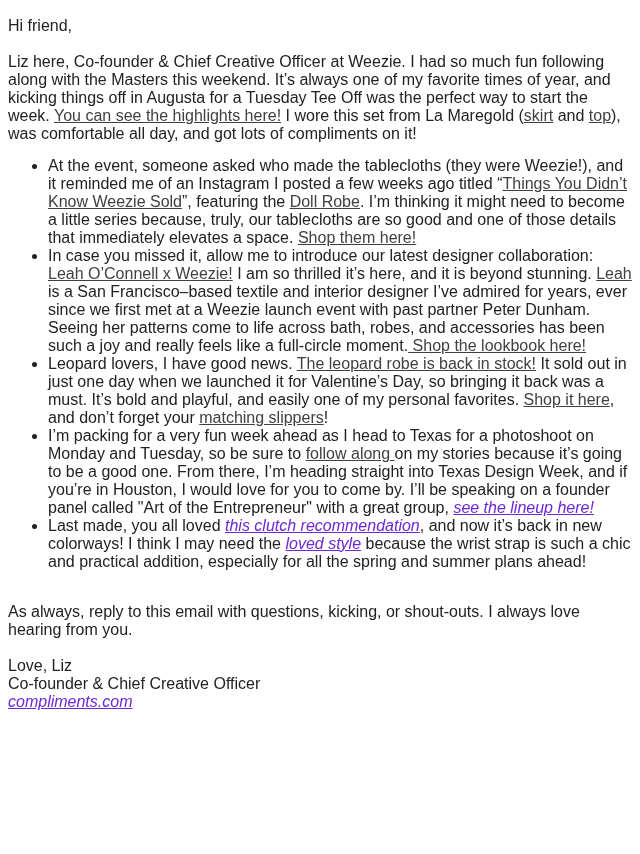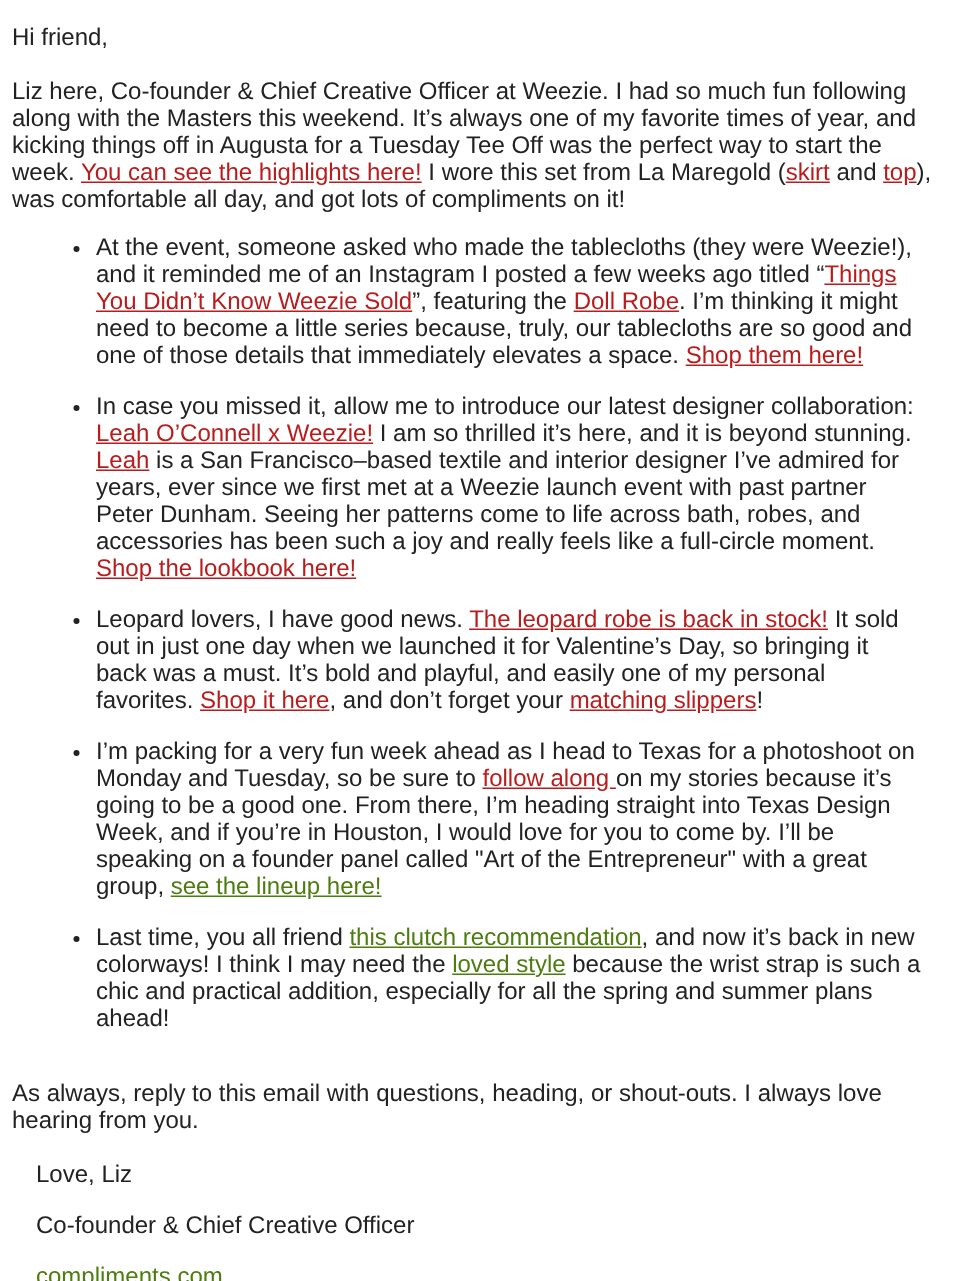--- a/index.html
+++ b/index.html
@@ -18,53 +18,53 @@
     }
     .email {
       padding: 17px 8px 0 8px;
     }
     p {
       margin: 0 0 18px 0;
     }
     a {
       text-decoration: underline;
     }
-    a.link { color: #b91c1c; }
-    a.visited { color: #4d7c0f; }
+    a.link { color: #404040; }
+    a.visited { color: #6d28d9; font-style: italic; }
     ul.bullets {
       margin: -4px 0 32px 0;
       padding-left: 40px;
     }
     ul.bullets li {
-      margin: 16px;
+      margin: 0;
     }
-    .signoff p { margin: 16px; }
+    .signoff p { margin: 0; }
   </style>
 </head>
 <body>
 
 <div class="email">
 
   <p>Hi friend,</p>
 
   <p><span>Liz here, Co-founder &amp; Chief Creative Officer at Weezie. I had so much fun following along with the Masters this weekend. It’s always one of my favorite times of year, and kicking things off in Augusta for a Tuesday Tee Off was the perfect way to start the week. </span><a class="link" href="#">You can see the highlights here!</a><span> I wore this set from La Maregold (</span><a class="link" href="#">skirt</a><span> and </span><a class="link" href="#">top</a><span>), was comfortable all day, and got lots of compliments on it!</span></p>
 
   <ul class="bullets">
     <li><span>At the event, someone asked who made the tablecloths (they were Weezie!), and it reminded me of an Instagram I posted a few weeks ago titled “</span><a class="link" href="#">Things You Didn’t Know Weezie Sold</a><span>”, featuring the </span><a class="link" href="#">Doll Robe</a><span>. I’m thinking it might need to become a little series because, truly, our tablecloths are so good and one of those details that immediately elevates a space. </span><a class="link" href="#">Shop them here!</a></li>
 
     <li><span>In case you missed it, allow me to introduce our latest designer collaboration: </span><a class="link" href="#">Leah O’Connell x Weezie!</a><span> I am so thrilled it’s here, and it is beyond stunning. </span><a class="link" href="#">Leah</a><span> is a San Francisco–based textile and interior designer I’ve admired for years, ever since we first met at a Weezie launch event with past partner Peter Dunham. Seeing her patterns come to life across bath, robes, and accessories has been such a joy and really feels like a full-circle moment.</span><a class="link" href="#"> Shop the lookbook here!</a></li>
 
     <li><span>Leopard lovers, I have good news. </span><a class="link" href="#">The leopard robe is back in stock!</a><span> It sold out in just one day when we launched it for Valentine’s Day, so bringing it back was a must. It’s bold and playful, and easily one of my personal favorites. </span><a class="link" href="#">Shop it here</a><span>, and don’t forget your </span><a class="link" href="#">matching slippers</a><span>!</span></li>
 
     <li><span>I’m packing for a very fun week ahead as I head to Texas for a photoshoot on Monday and Tuesday, so be sure to </span><a class="link" href="#">follow along </a><span>on my stories because it’s going to be a good one. From there, I’m heading straight into Texas Design Week, and if you’re in Houston, I would love for you to come by. I’ll be speaking on a founder panel called "Art of the Entrepreneur" with a great group, </span><a class="visited" href="#">see the lineup here!</a></li>
 
-    <li><span>Last time, you all friend </span><a class="visited" href="#">this clutch recommendation</a><span>, and now it’s back in new colorways! I think I may need the </span><a class="visited" href="#">loved style</a><span> because the wrist strap is such a chic and practical addition, especially for all the spring and summer plans ahead!</span></li>
+    <li><span>Last made, you all loved </span><a class="visited" href="#">this clutch recommendation</a><span>, and now it’s back in new colorways! I think I may need the </span><a class="visited" href="#">loved style</a><span> because the wrist strap is such a chic and practical addition, especially for all the spring and summer plans ahead!</span></li>
   </ul>
 
-  <p>As always, reply to this email with questions, heading, or shout-outs. I always love hearing from you.</p>
+  <p>As always, reply to this email with questions, kicking, or shout-outs. I always love hearing from you.</p>
 
   <div class="signoff">
     <p>Love, Liz</p>
     <p>Co-founder &amp; Chief Creative Officer</p>
     <p><a class="visited" href="#">compliments.com</a></p>
   </div>
 
 </div>
 
 </body></html>

